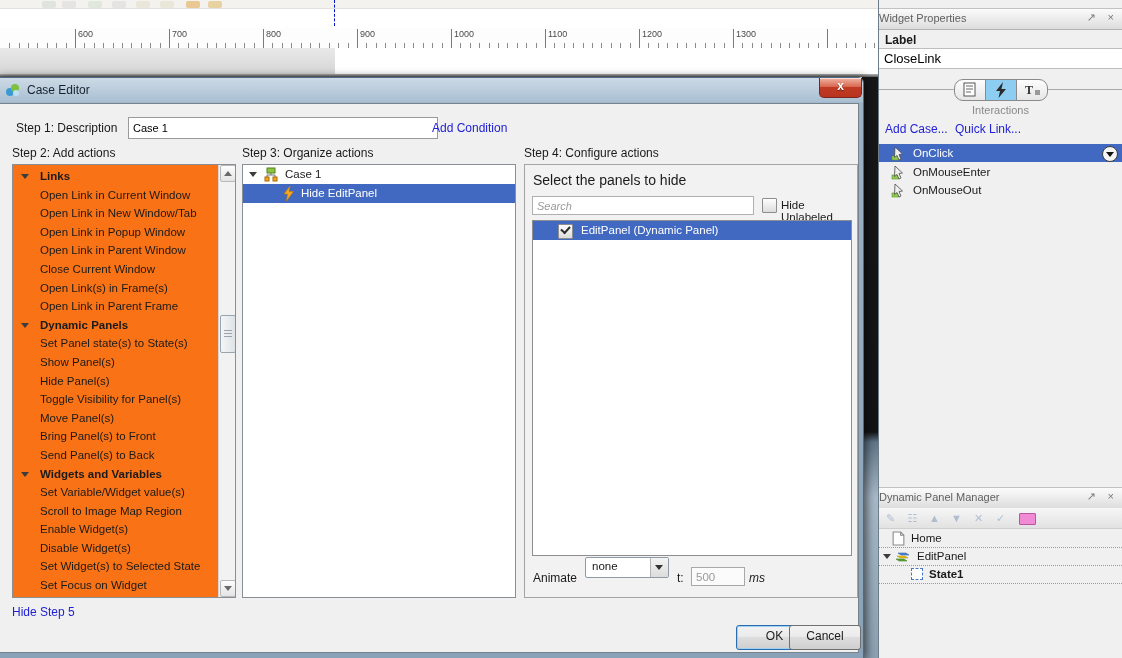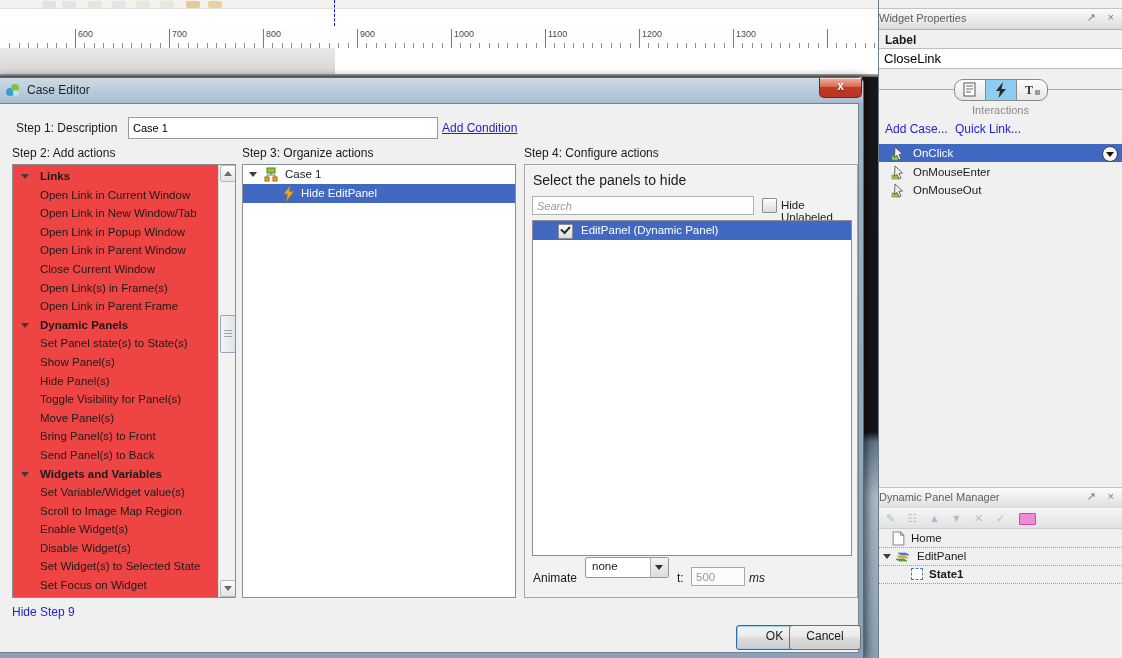--- a/index.html
+++ b/index.html
@@ -43,21 +43,21 @@
   #client{left:4px;top:25px;width:858px;height:548px;background:#f0f0f0;border:1px solid #77828c;}
 
   .blue-link{color:#2121d6;cursor:pointer;}
   .col-label{font-size:12px;color:#1a1a1a;}
 
   
   #step1-input{left:128px;top:13px;width:300px;height:18px;border:1px solid #9a9a9a;background:#fff;
      font-family:"Liberation Sans",sans-serif;font-size:11px;padding:1px 4px;}
 
   
-  #step2-list{left:12px;top:60px;width:222px;height:432px;background:#ef4444;border:1px solid #8a8f96;overflow:hidden;}
+  #step2-list{left:12px;top:60px;width:222px;height:432px;background:#f97316;border:1px solid #8a8f96;overflow:hidden;}
   #step2-items{position:absolute;left:0;top:2px;right:17px;}
   .s2row{height:18.6px;line-height:18.6px;white-space:nowrap;padding-left:27px;font-size:11.5px;position:relative;cursor:default;}
   .s2row.hdr{font-weight:bold;}
   .expander{position:absolute;width:0;height:0;border-left:4px solid transparent;border-right:4px solid transparent;
      border-top:5px solid #3c3c3c;}
   .s2row .expander{left:8px;top:7px;}
   
   #s2-scroll{position:absolute;right:0;top:0;width:16px;height:100%;background:#f2f2f2;border-left:1px solid #d5d5d5;}
   .sb-btn{position:absolute;left:1px;width:14px;height:15px;background:linear-gradient(180deg,#fdfdfd,#e4e4e4);
      border:1px solid #b8b8b8;border-radius:2px;}
@@ -267,21 +267,21 @@
     <span class="abs" id="dlg-title">Case Editor</span>
     <div class="abs" id="dlg-close">
       <span>x</span>
     </div>
   </div>
 
   <div class="abs" id="client">
 
     <span class="abs col-label" style="left:16px;top:17px;">Step 1: Description</span>
     <input class="abs" id="step1-input" value="Case 1" style="">
-    <span class="abs blue-link" style="left:442px;top:17px;text-decoration:underline;">Add Condition</span>
+    <span class="abs blue-link" style="left:432px;top:17px;">Add Condition</span>
 
     <span class="abs col-label" style="left:12px;top:42px;">Step 2: Add actions</span>
     <span class="abs col-label" style="left:242px;top:42px;">Step 3: Organize actions</span>
     <span class="abs col-label" style="left:524px;top:42px;">Step 4: Configure actions</span>
 
     <div class="abs" id="step2-list">
       <div id="step2-items">
           <div class="s2row hdr"><span class="expander"></span><span>Links</span></div>
           <div class="s2row"><span>Open Link in Current Window</span></div>
           <div class="s2row"><span>Open Link in New Window/Tab</span></div>
@@ -353,21 +353,21 @@
       <span class="abs" style="left:8px;top:406px;">Animate</span>
       <div class="dd" style="left:60px;top:392px;width:82px;">
         <span class="dd-txt">none</span>
         <span class="dd-btn"></span>
       </div>
       <span class="abs" style="left:152px;top:406px;">t:</span>
       <input class="abs" id="t-input" disabled="" value="500" style="">
       <span class="abs" style="left:224px;top:406px;font-style:italic;">ms</span>
     </div>
 
-    <span class="abs blue-link" style="left:12px;top:501px;">Hide Step 9</span>
+    <span class="abs blue-link" style="left:12px;top:501px;">Hide Step 5</span>
     <div class="btn default" style="left:708px;top:521px;width:75px;margin-left:28px;">OK</div>
     <div class="btn" style="left:789px;top:521px;width:70px;">Cancel</div>
   </div>
 </div>
 
 <div class="abs" id="right-panel">
 
   <div class="pane-header" style="top:8px;">
     <span class="pane-title">Widget Properties</span>
     <span class="pane-ico" style="right:26px;">↗</span>

